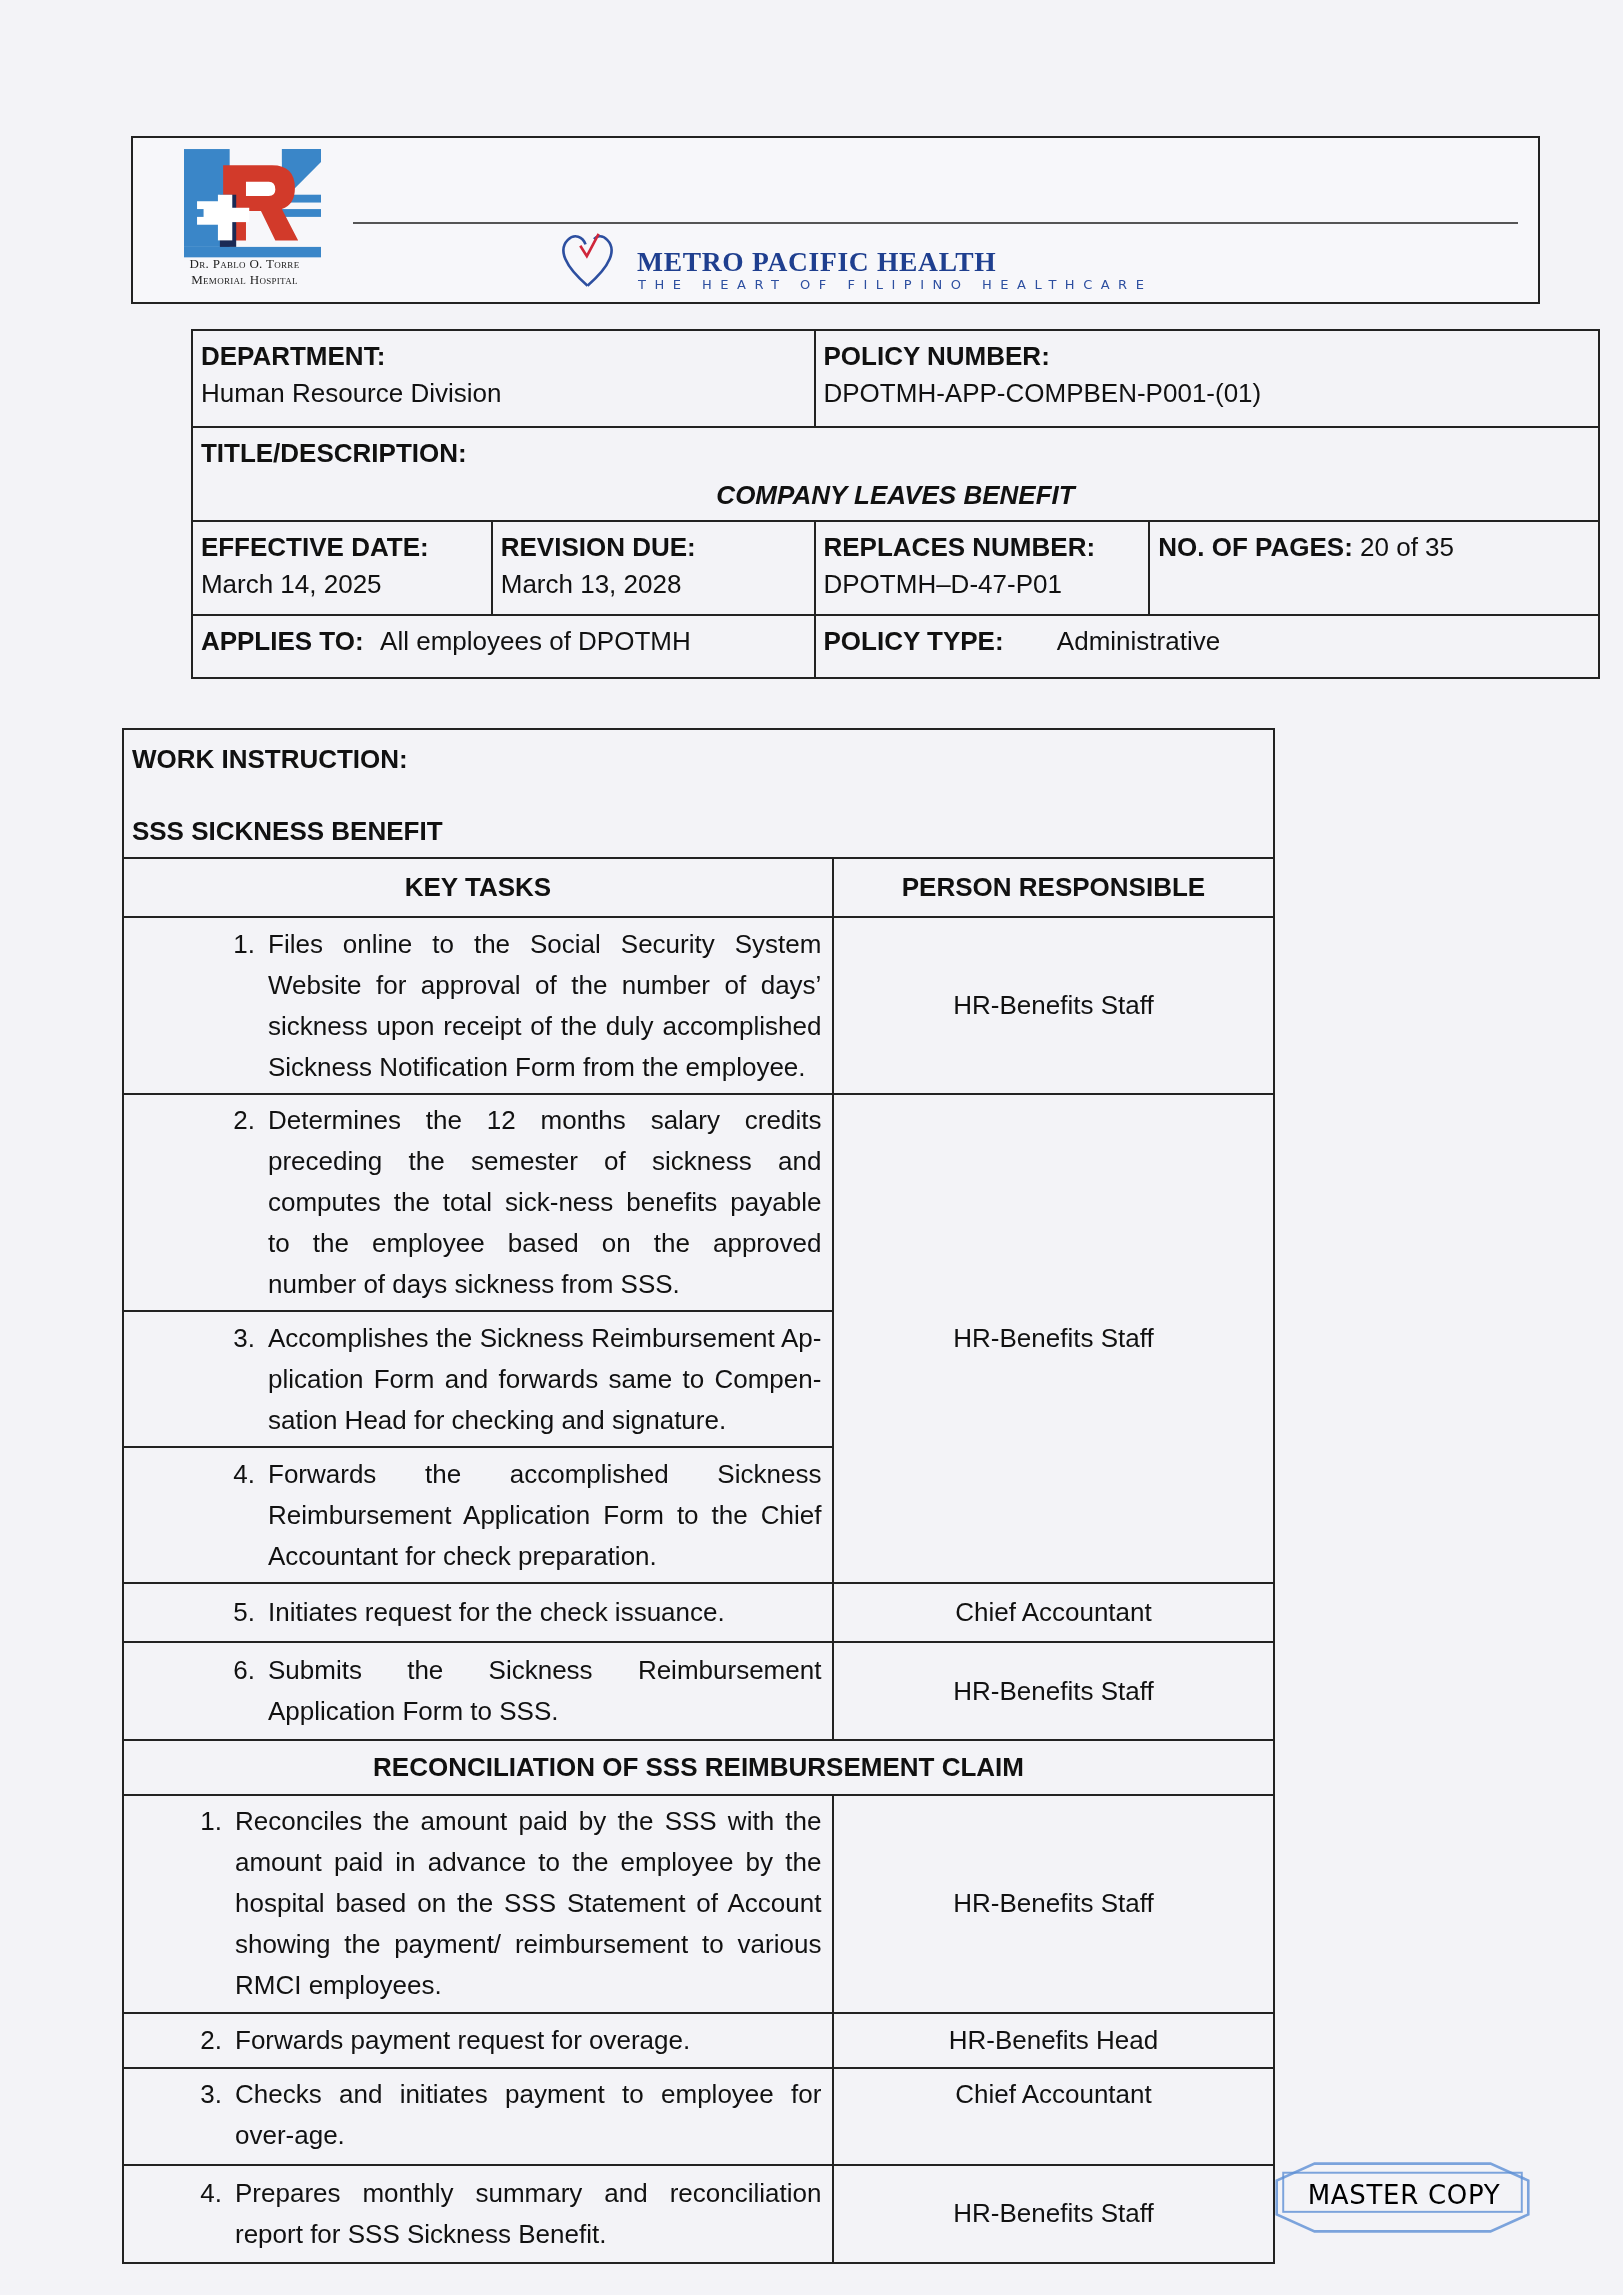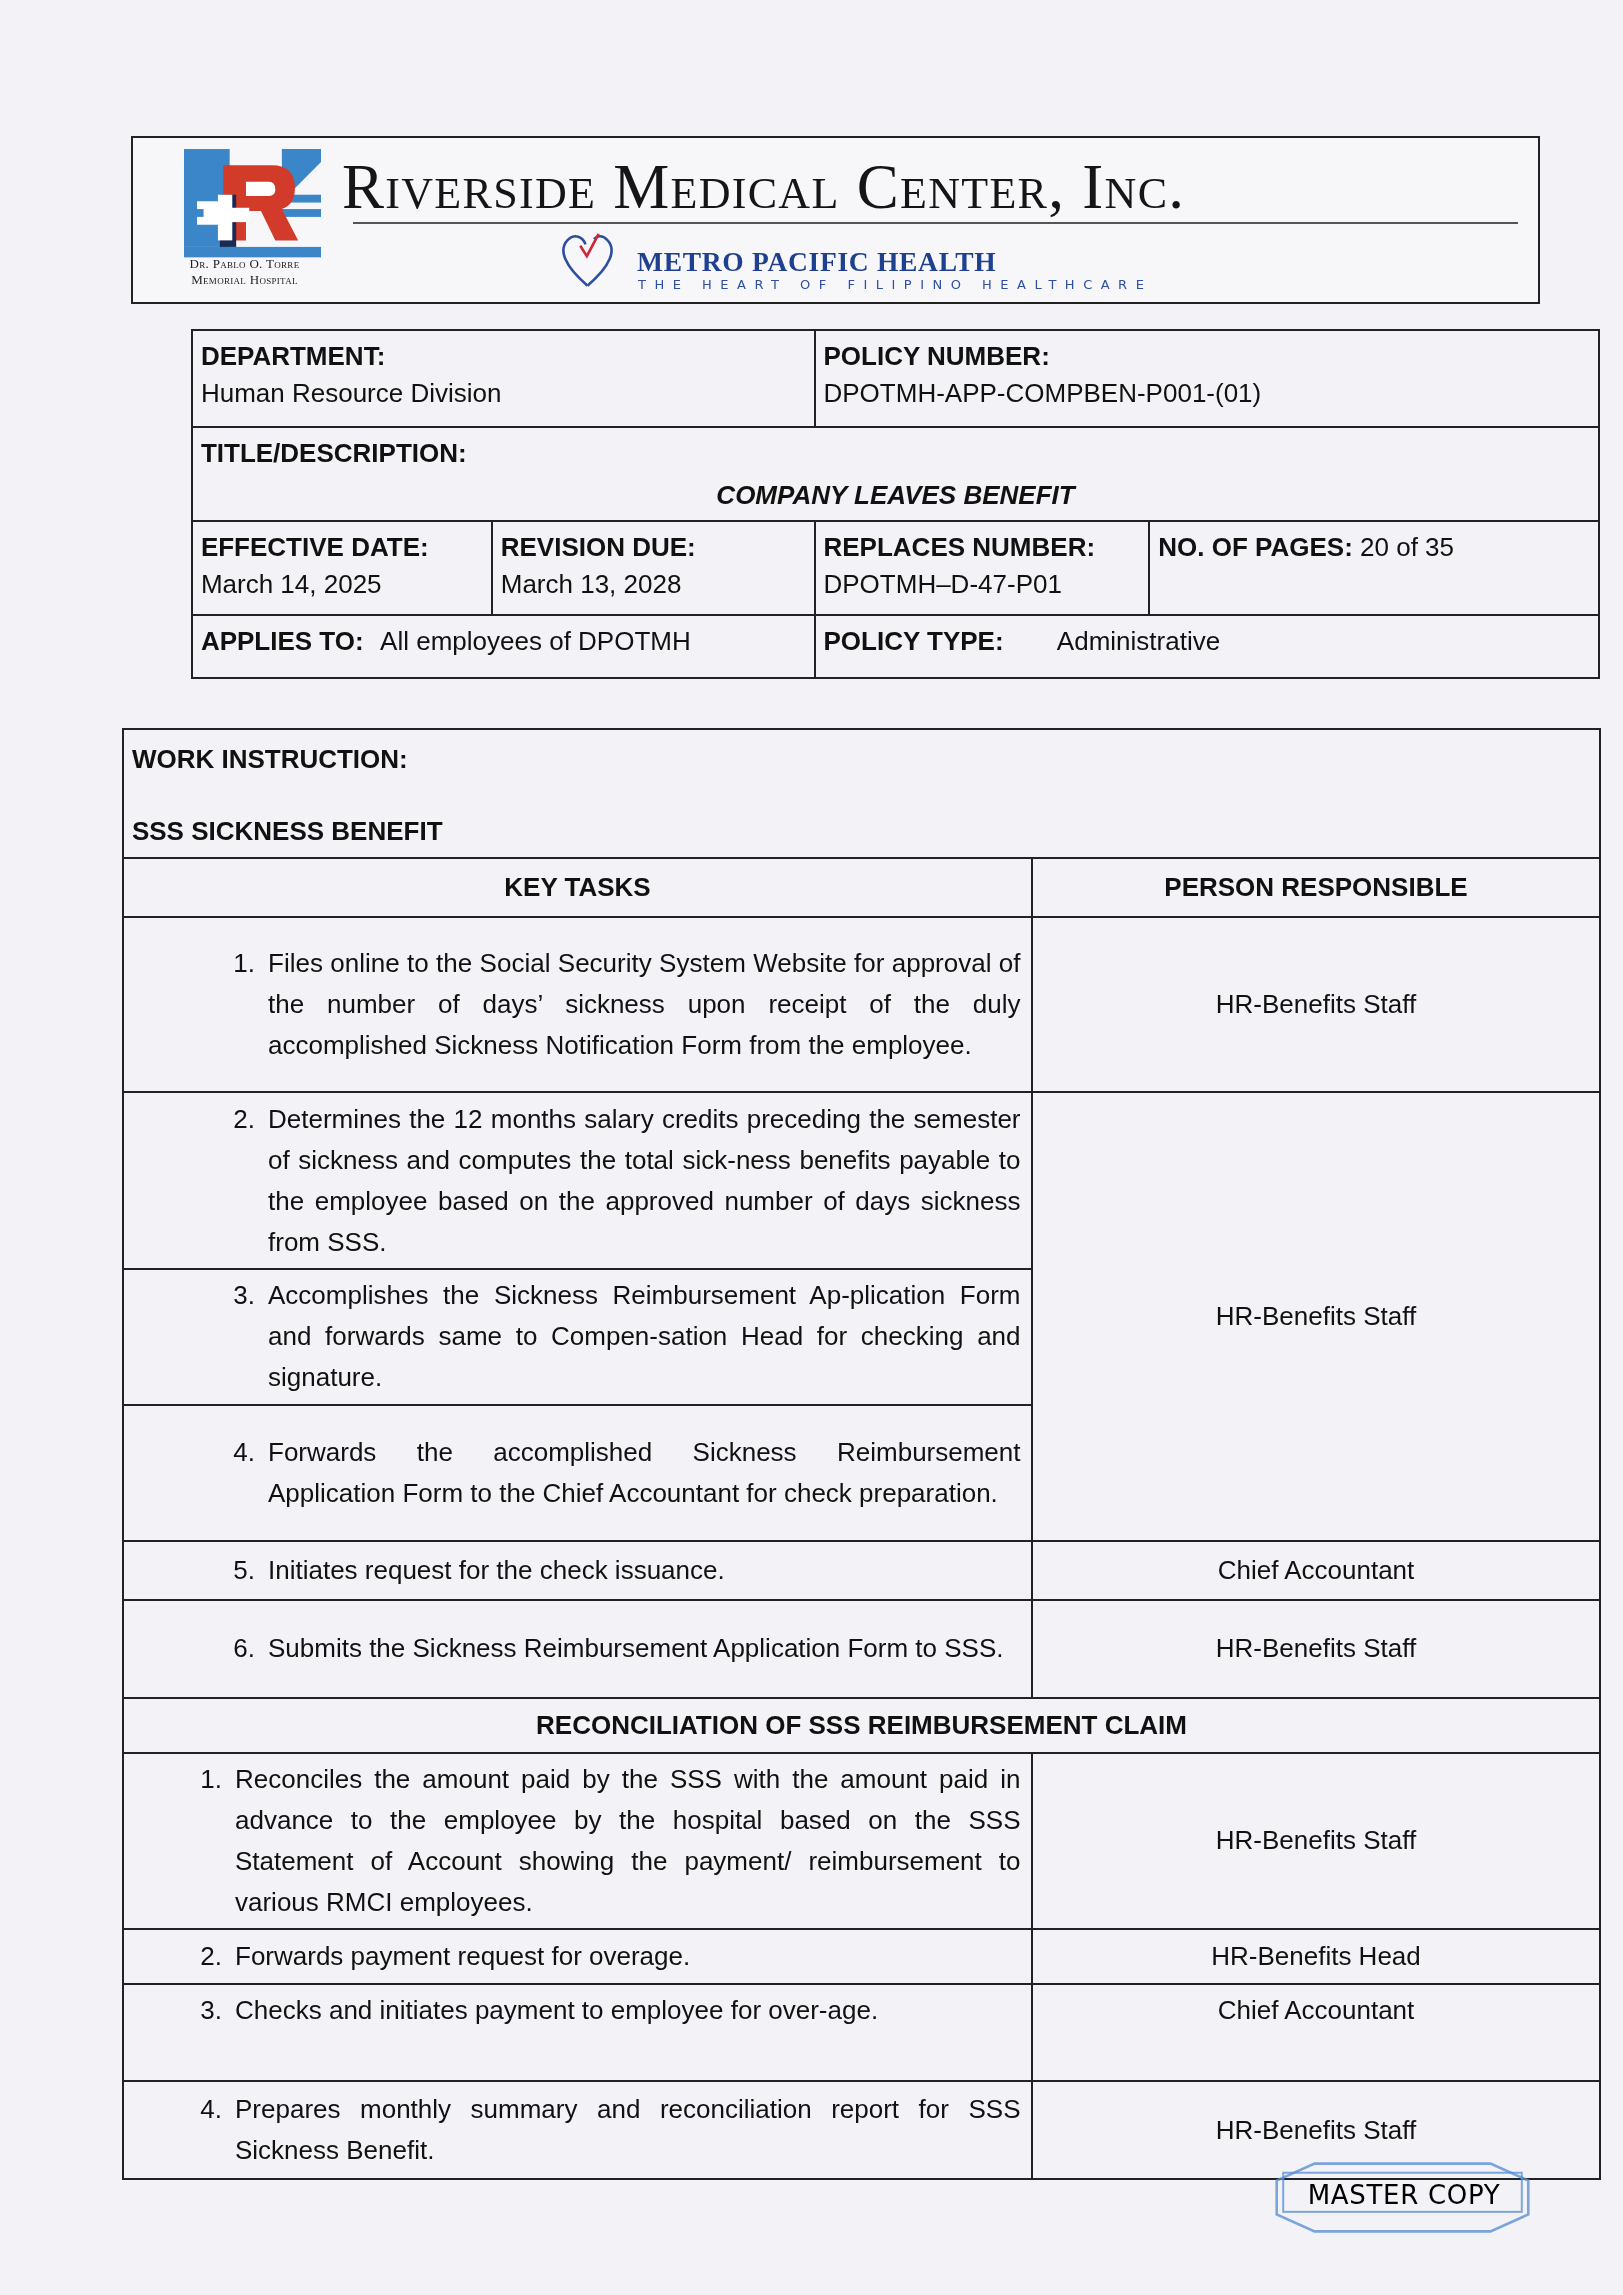--- a/index.html
+++ b/index.html
@@ -48,21 +48,21 @@
   }
   .info td {
     border: 2px solid #222; vertical-align: top; padding: 6.5px 7.9px;
     font-family: "Liberation Sans", sans-serif; font-size: 26px; line-height: 37px;
   }
   .lbl { font-weight: bold; }
   .center-title { text-align: center; font-weight: bold; font-style: italic; }
 
   
   .wi {
-    position: absolute; left: 122px; top: 728px; width: 1479px;
+    position: absolute; left: 122px; top: 728px; width: 1153px;
   }
   .wi td {
     border: 2px solid #222; font-size: 26px; line-height: 41px;
     padding: 5.2px 7.9px; vertical-align: middle;
   }
   .wi .head-cell { vertical-align: top; padding-top: 9.2px; }
   .wi .colhead { text-align: center; font-weight: bold; }
   .wi .task { padding-left: 0; }
   .task-inner { display: flex; text-align: justify; }
   .task-num { width: 131px; text-align: right; padding-right: 13px; flex: none; }
@@ -97,21 +97,20 @@
       <path d="M60 25 H135 Q170 25 170 60 Q170 85 150 92 L175 140 H140 L118 95 H95 V140 H60 Z" fill="#d23a2a"></path>
       <path d="M95 50 H130 Q140 50 140 62 Q140 72 130 72 H95 Z" fill="#fff"></path>
       <rect x="55" y="70" width="25" height="80" fill="#1b2a55"></rect>
       <rect x="30" y="90" width="70" height="22" fill="#fff"></rect>
       <rect x="52" y="70" width="22" height="70" fill="#fff"></rect>
     </svg>
     <div class="logo-caption">
       <div>Dr. Pablo O. Torre</div>
       <div>Memorial Hospital</div>
     </div>
-    <div class="company-name">Riverside Medical Center, Inc.</div>
     <div class="rule"></div>
     <svg class="mph-heart" viewBox="0 0 90 90">
       <path d="M45 85 C 10 55, 0 30, 15 15 C 25 5, 38 10, 42 22" fill="none" stroke="#2d4fa0" stroke-width="4"></path>
       <path d="M45 85 C 80 55, 90 30, 75 15 C 68 8, 60 8, 55 14" fill="none" stroke="#2d4fa0" stroke-width="4"></path>
       <path d="M34 24 L44 40 L62 6" fill="none" stroke="#d0263a" stroke-width="4"></path>
     </svg>
     <div class="mph-name">METRO PACIFIC HEALTH</div>
     <div class="mph-tag">THE HEART OF FILIPINO HEALTHCARE</div>
   </div>
 

